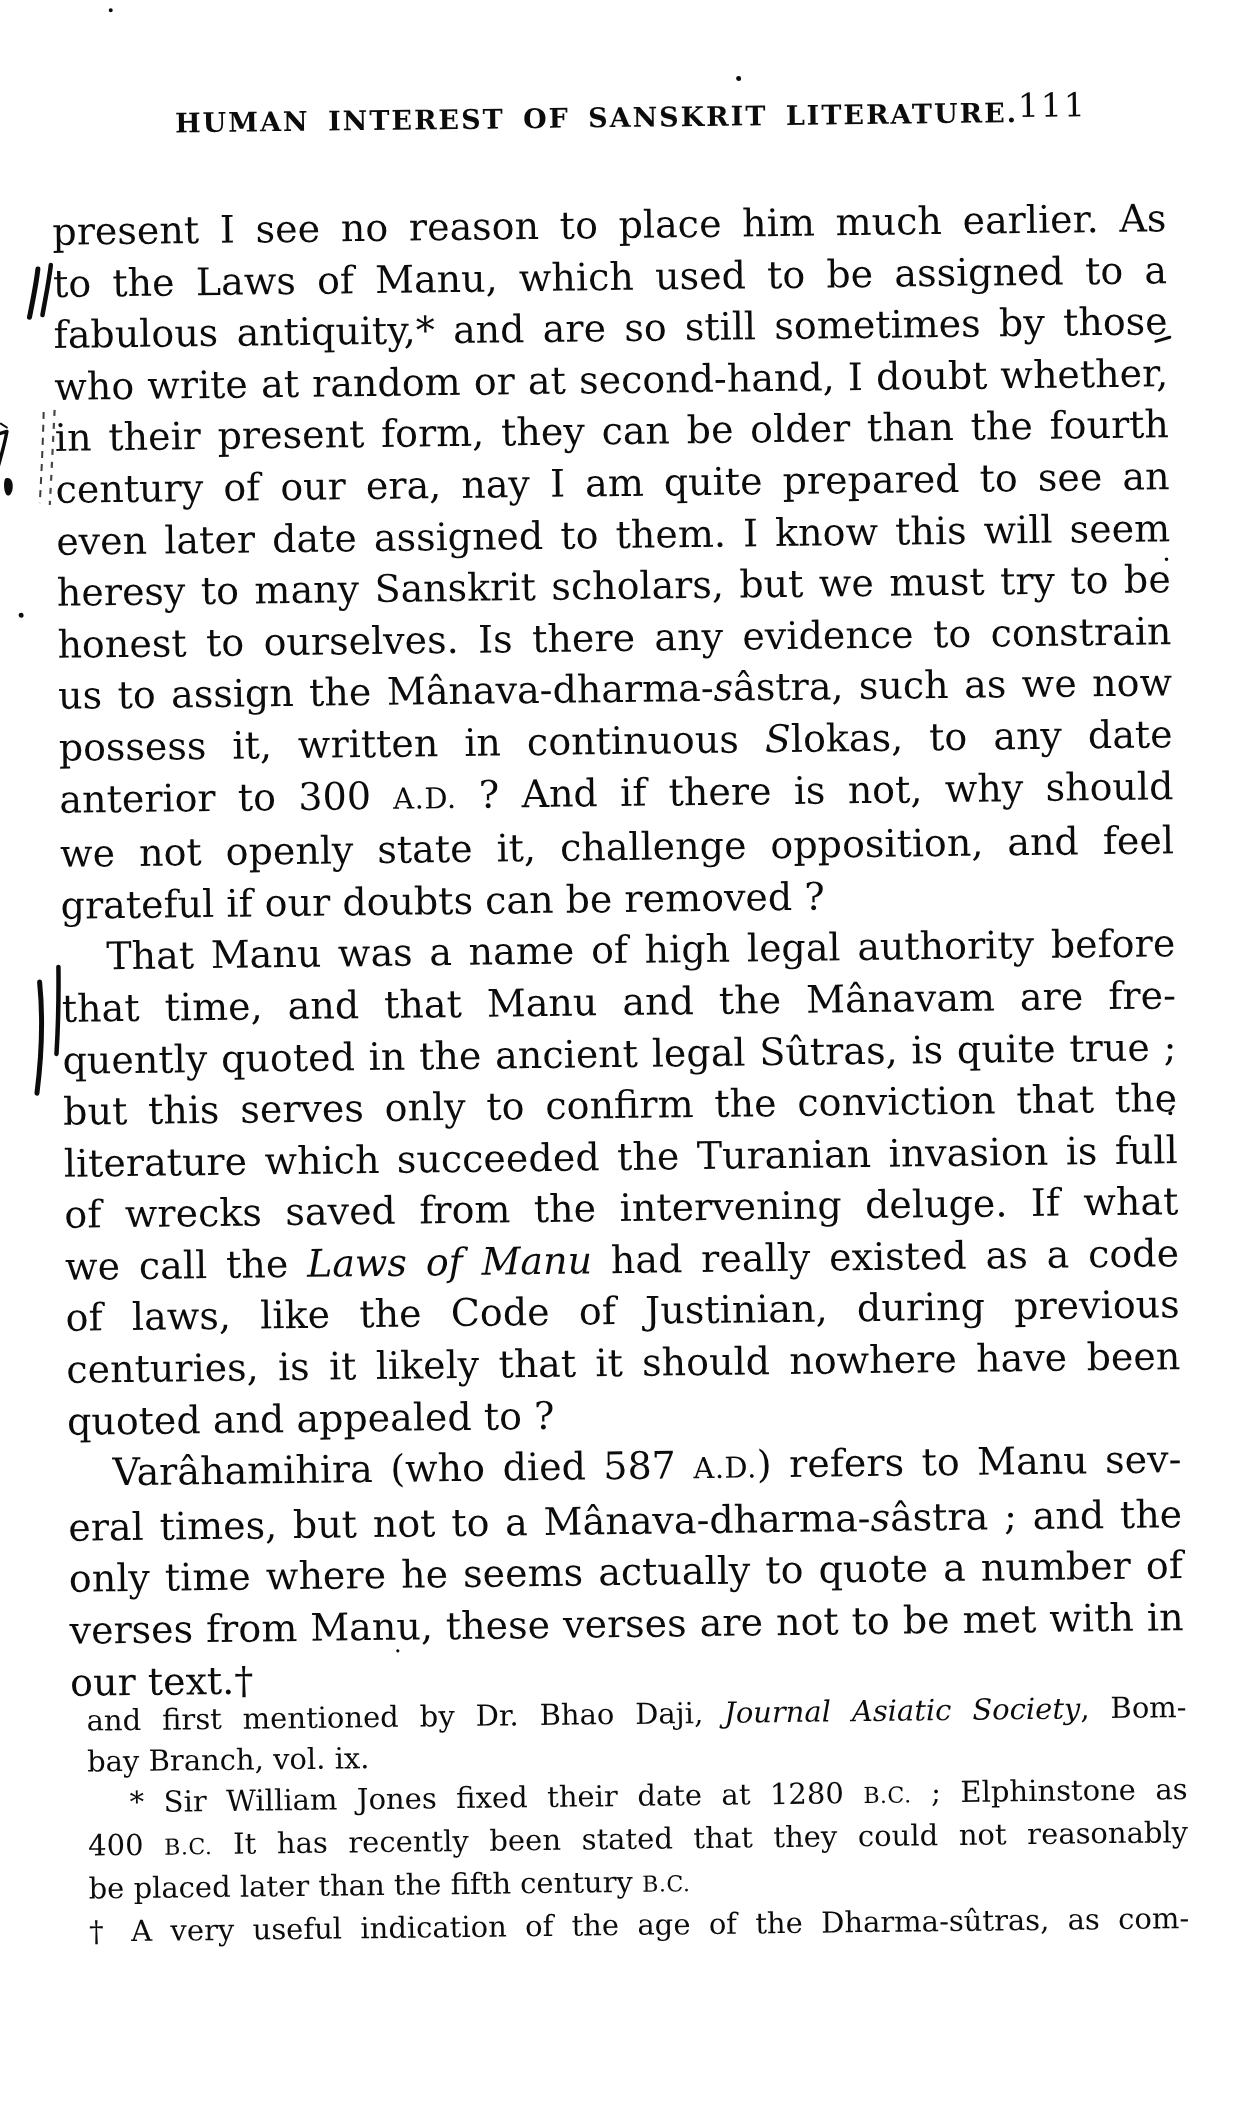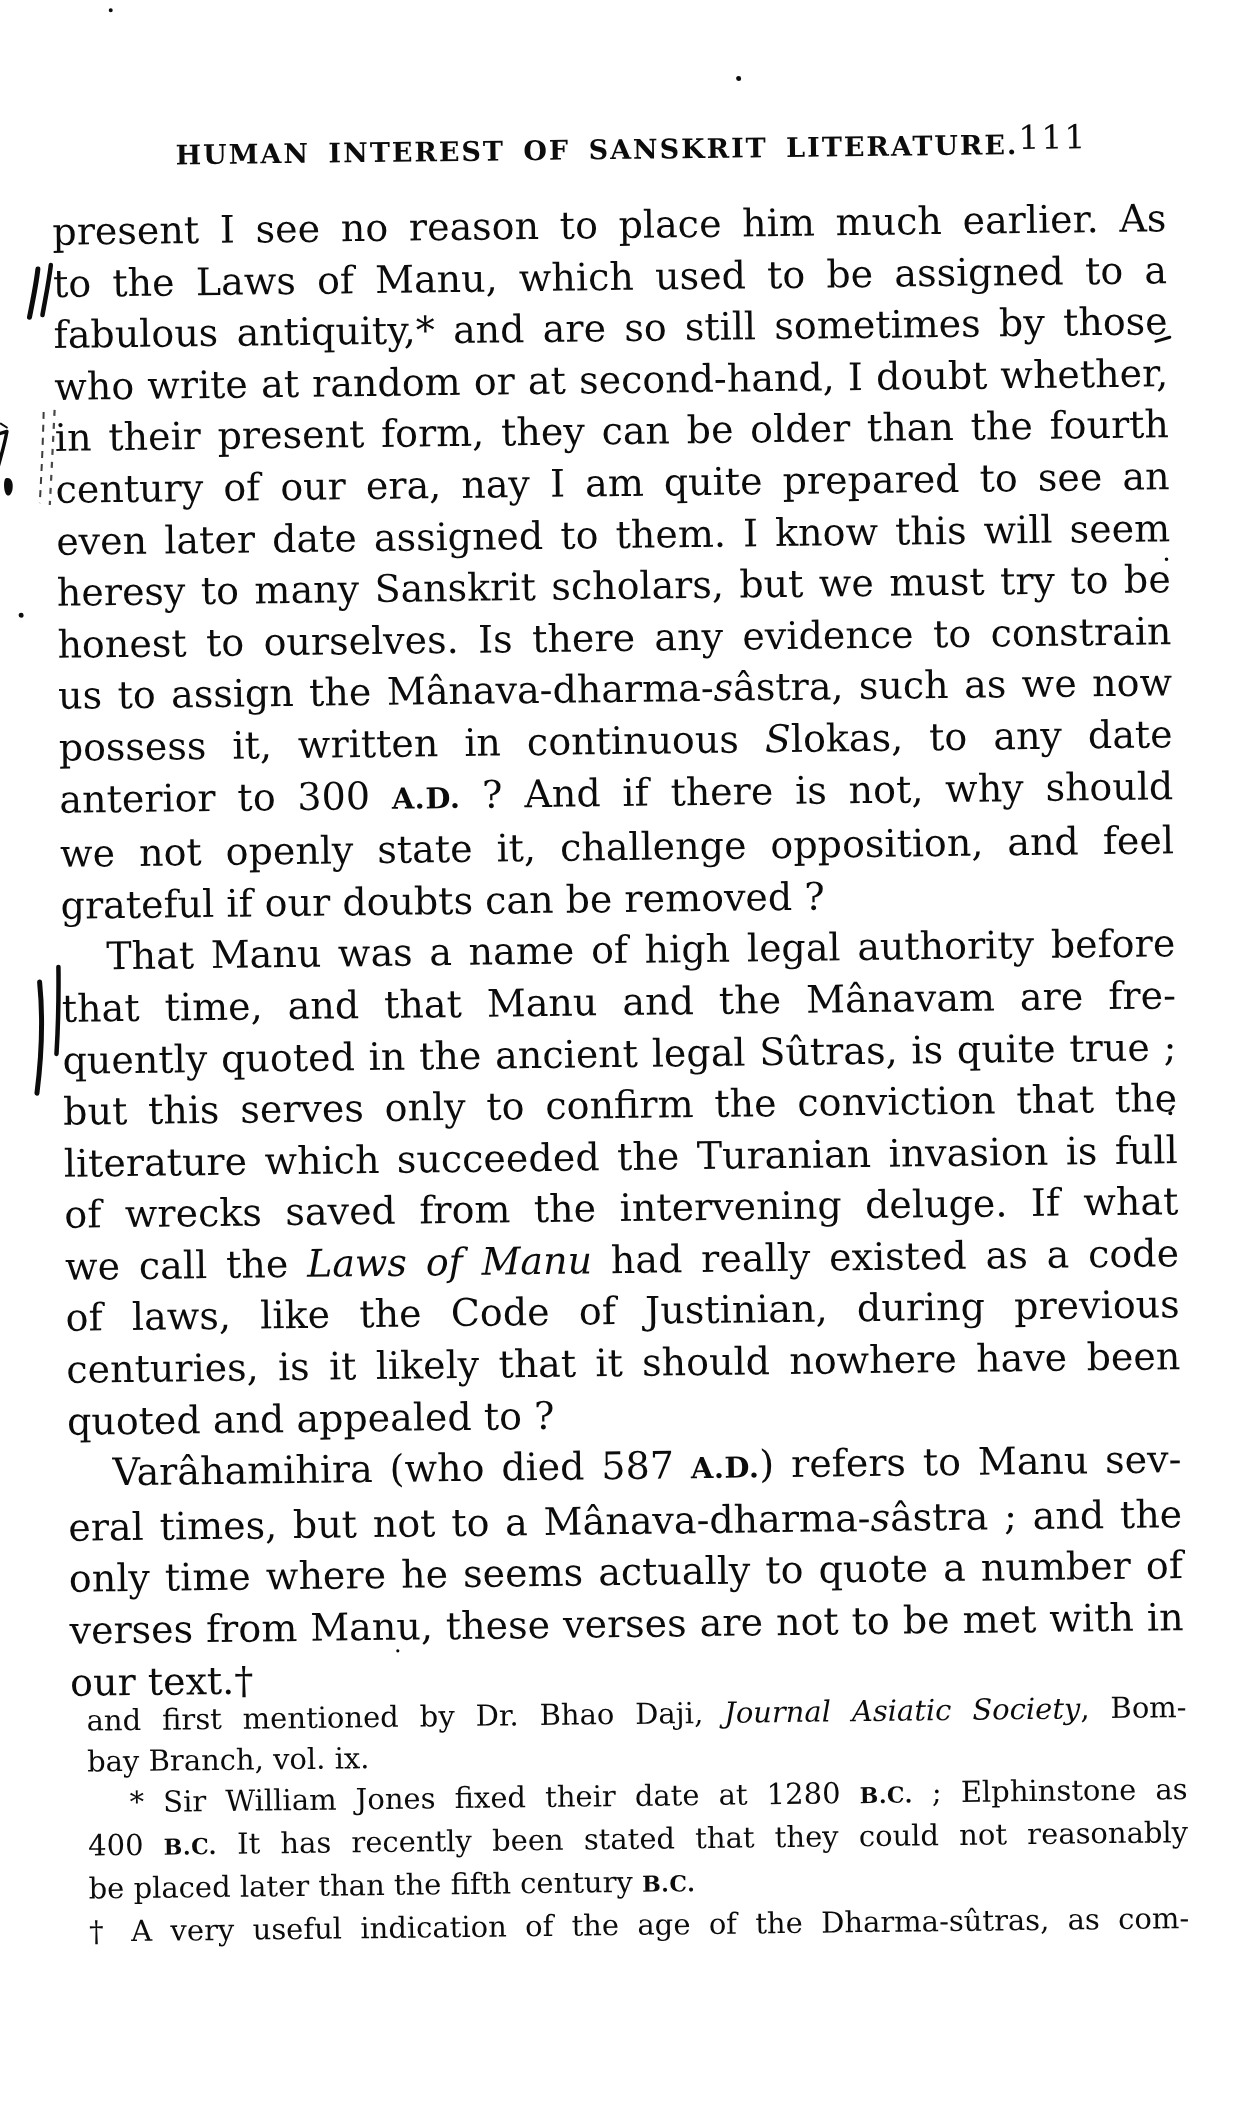--- a/index.html
+++ b/index.html
@@ -38,21 +38,20 @@
     font-size: 27px;
     letter-spacing: 2px;
     word-spacing: 7px;
     white-space: nowrap;
   }
   .pnum {
     display: inline-block;
     font-size: 33px;
     letter-spacing: 2px;
     transform: translateY(-5px);
-    margin-top: 32px;
   }
   .body-block {
     position: absolute;
     top: 200px;
     left: 62px;
     width: 1114px;
     font-size: 38px;
   }
   .ft-block {
     position: absolute;
@@ -68,21 +67,21 @@
   }
   .fline {
     line-height: 41px;
     text-align: justify;
     text-align-last: justify;
   }
   .para-end { text-align-last: left; }
   .indent { text-indent: 45px; }
   .ft-block .indent { text-indent: 42px; }
   .it { font-style: italic; }
-  .sc { font-size: 0.76em; letter-spacing: 0.5px; font-weight: bold; }
+  .sc { font-size: 0.76em; letter-spacing: 0.5px; }
 </style>
 </head>
 <body>
 
 <div class="page">
   <div class="scan">
 
     <svg class="marks" viewBox="0 0 1243 2106" xmlns="http://www.w3.org/2000/svg">
 
       <path d="M47 262 C45 278 41 296 38 310" stroke="#0c0c0c" stroke-width="5" fill="none" stroke-linecap="round"></path>

